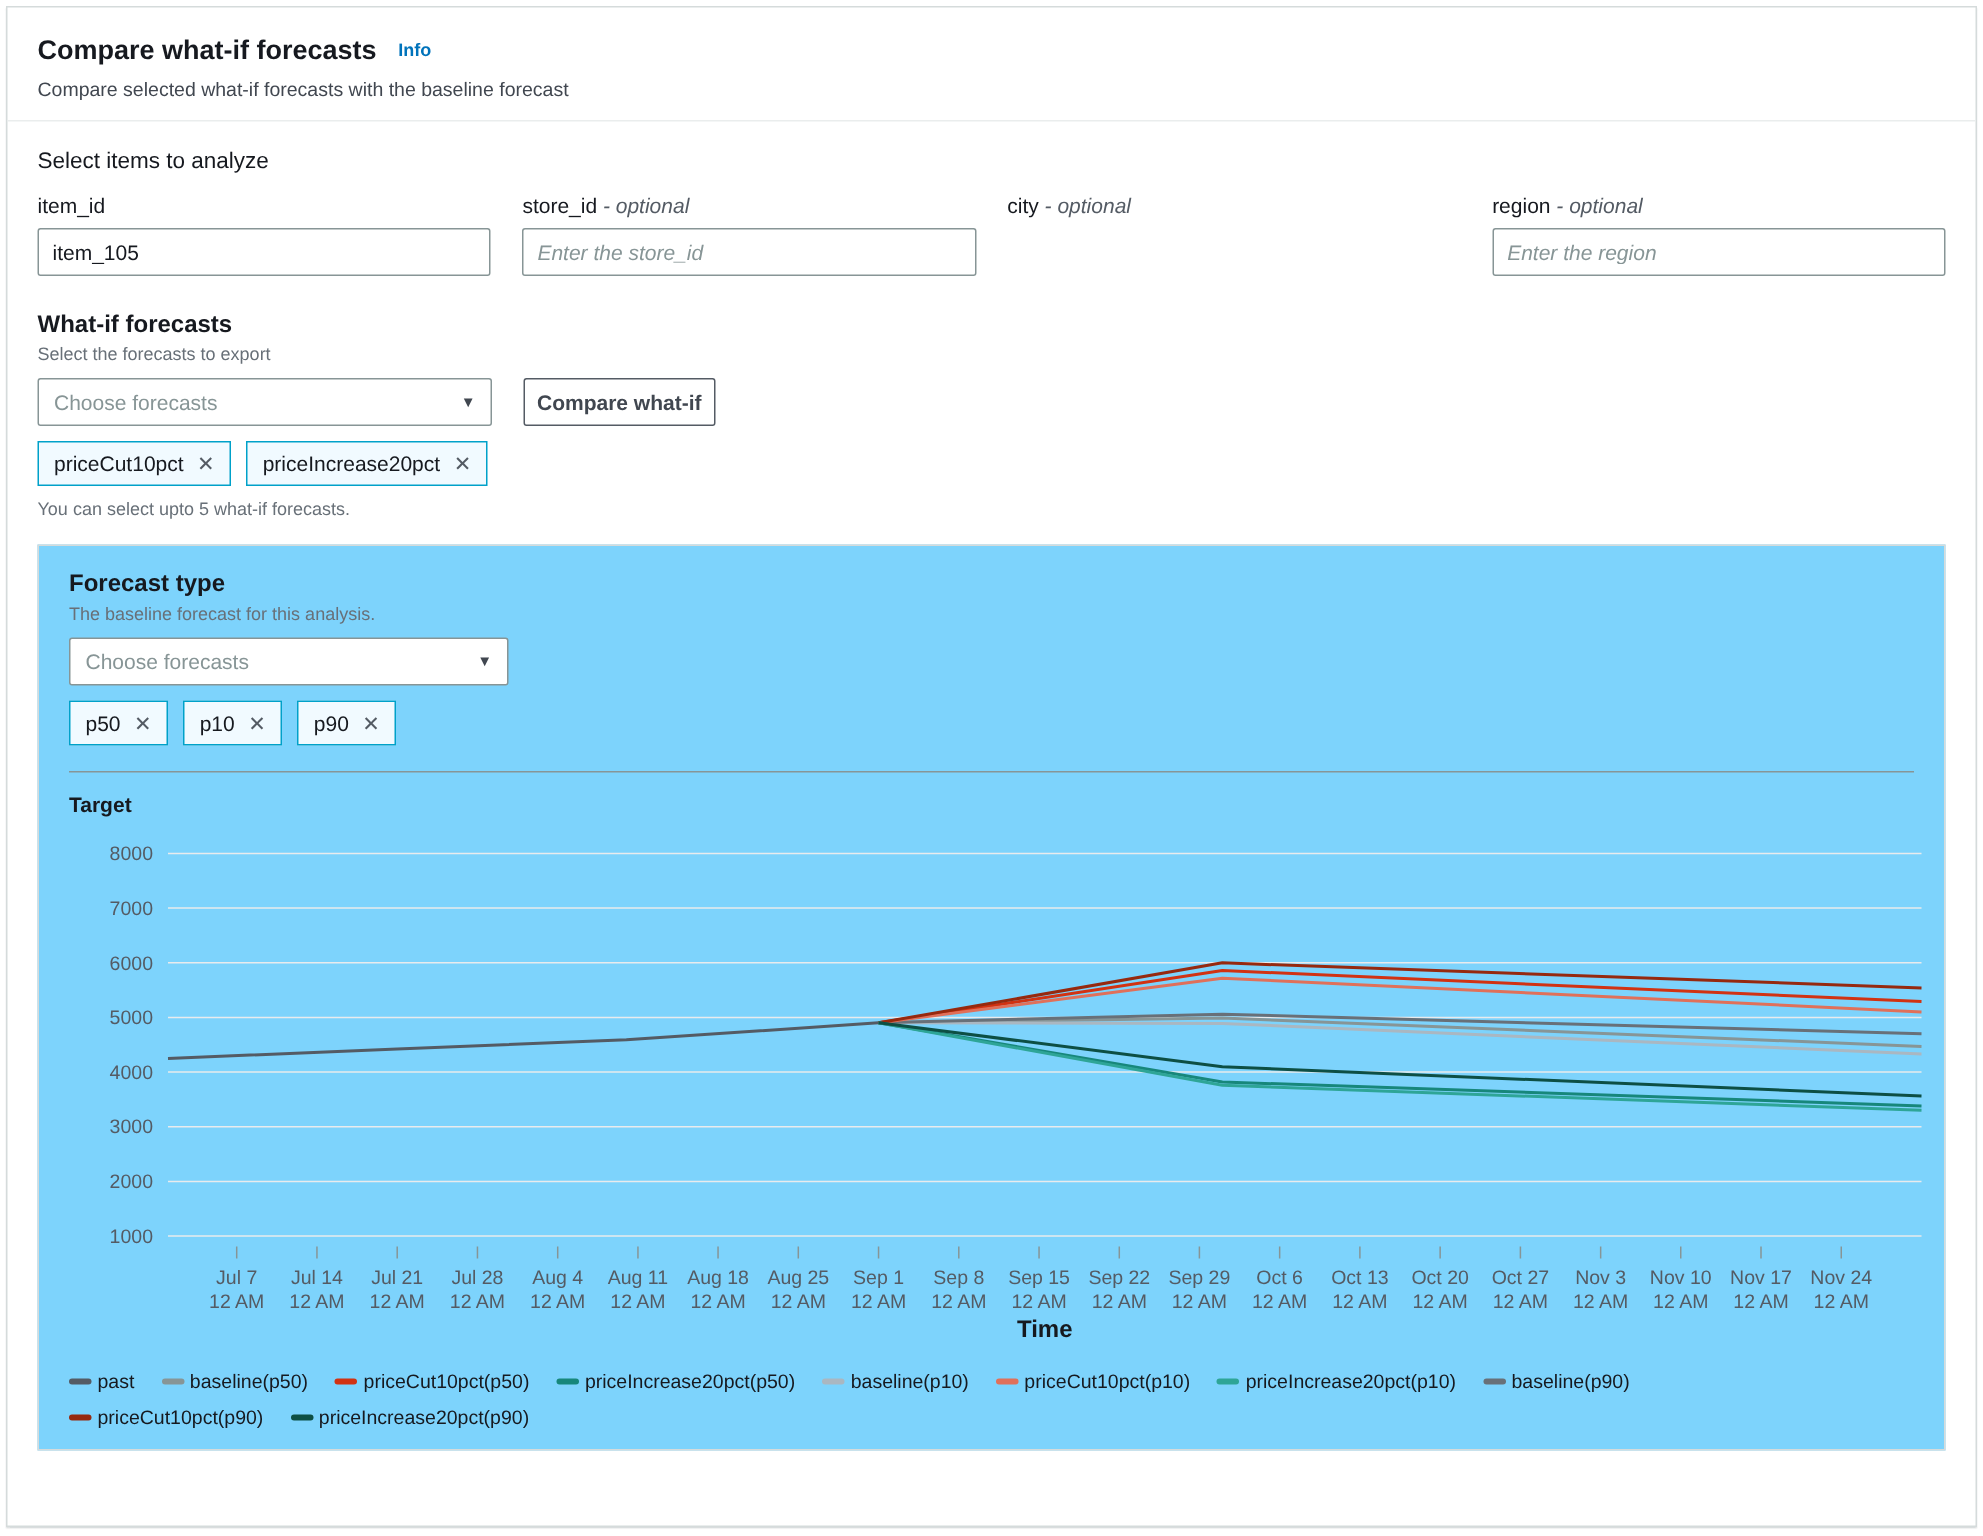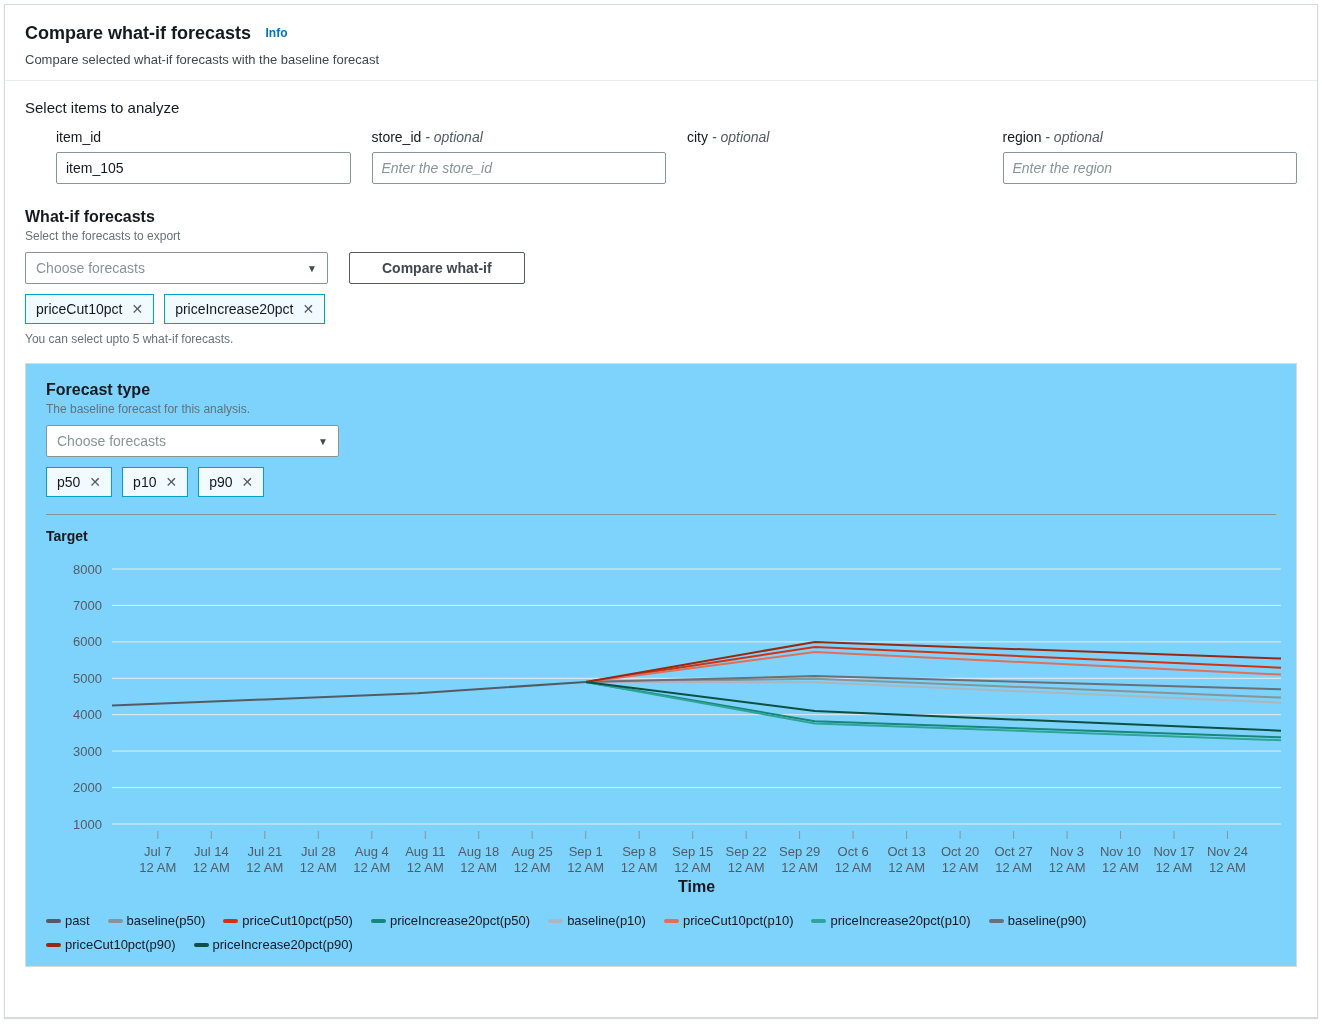--- a/index.html
+++ b/index.html
@@ -13,21 +13,21 @@
 
   
   .page-header { padding: 18px 20px 13px; border-bottom: 1px solid #eaeded; }
   .page-title { display: inline; font-size: 18px; font-weight: 700; color: #16191f; }
   .info-link { margin-left: 10px; font-size: 12px; font-weight: 700; color: #0073bb; text-decoration: none; vertical-align: 2px; cursor: pointer; }
   .page-subtitle { margin-top: 8px; font-size: 13px; color: #414750; }
 
   
   .form-area { padding: 18px 20px 0; }
   .section-title { font-size: 15px; color: #16191f; margin-bottom: 13px; }
-  .fields { display: grid; grid-template-columns: repeat(4, 1fr); gap: 21px; margin-left: 31px; }
+  .fields { display: grid; grid-template-columns: repeat(4, 1fr); gap: 21px; }
   .field-label { font-size: 14px; color: #16191f; margin-bottom: 7px; }
   .optional-suffix { font-style: italic; color: #545b64; }
   .text-input {
     width: 100%; height: 32px; border: 1px solid #879596; border-radius: 2px;
     padding: 0 9px; font-size: 14px; color: #16191f; font-family: inherit; background: #fff;
   }
   .text-input::placeholder { color: #879596; font-style: italic; }
 
   .group { margin-top: 24px; }
   .group-title { font-size: 16px; font-weight: 700; color: #16191f; }
@@ -35,21 +35,21 @@
 
   .select-row { display: flex; align-items: center; margin-top: 9px; }
   .select {
     width: 303px; height: 32px; border: 1px solid #879596; border-radius: 2px; background: #fff;
     display: flex; align-items: center; justify-content: space-between; padding: 0 10px; cursor: pointer;
   }
   .select-placeholder { font-size: 14px; color: #879596; }
   .caret { font-size: 10px; color: #414750; }
 
   .compare-btn {
-    margin-left: 21px; height: 32px; padding: 0 32px; background: #fff;
+    margin-left: 21px; height: 32px; padding: 0 8px; background: #fff;
     border: 1px solid #545b64; border-radius: 2px; font-family: inherit;
     font-size: 14px; font-weight: 700; color: #414750; cursor: pointer;
   }
 
   .token-list { display: flex; gap: 10px; margin-top: 10px; }
   .token {
     display: inline-flex; align-items: center; gap: 9px; height: 30px;
     border: 1px solid #00a1c9; background: #f1faff; padding: 0 10px; font-size: 14px; color: #16191f;
   }
   .token-x { color: #545b64; font-size: 14px; cursor: pointer; line-height: 1; }

